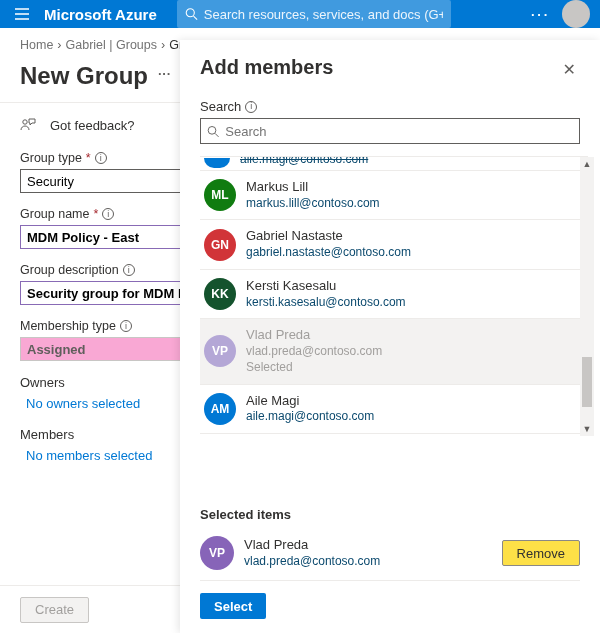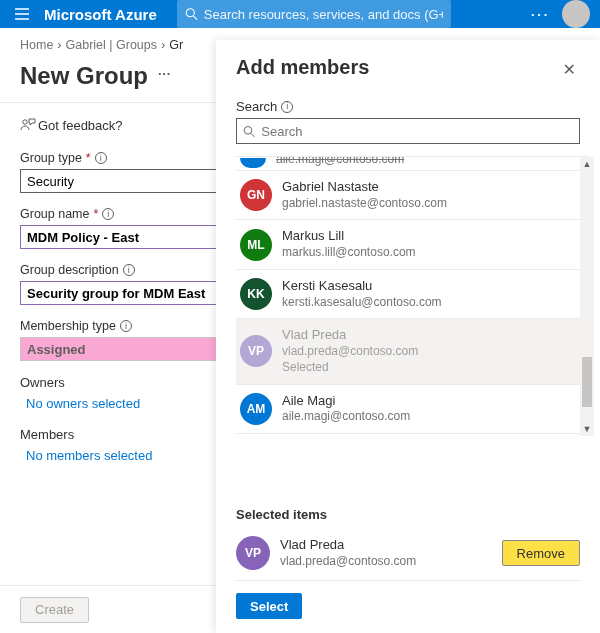--- a/index.html
+++ b/index.html
@@ -22,56 +22,56 @@
   .breadcrumb { font-size: 12.5px; color:#323130; margin-bottom:10px; display:flex; align-items:center; gap:4px;}
   .breadcrumb a { color:#737373; text-decoration:none;}
   .breadcrumb .sep { color:#605e5c; }
   .page-title-row { display:flex; align-items:center; gap:10px;}
   .page-title { font-size: 24px; font-weight: 600; }
   .more { color:#605e5c; font-weight:bold; padding-bottom:6px;}
   .divider { height:1px; background:#edebe9; margin:12px -20px 0 -20px;}
 
   
   .form { padding: 14px 0; width: 220px;}
-  .feedback { display:flex; align-items:center; gap:2px; font-size:13px; margin-bottom:18px;}
+  .feedback { display:flex; align-items:center; gap:14px; font-size:13px; margin-bottom:18px;}
   .field { margin-bottom: 14px; }
   .field label { font-size: 12.5px; display:flex; align-items:center; gap:4px;}
   .req { color:#a4262c; }
   .info-icon { width:12px; height:12px; border:1px solid #605e5c; border-radius:50%; display:inline-flex; align-items:center; justify-content:center; font-size:9px; color:#605e5c; line-height:1;}
   .field input { width: 100%; height: 24px; padding: 2px 6px; font-size: 13px; border:1px solid #605e5c; margin-top:4px; outline:none;}
   .field input.purple { border:1px solid #886ab5;font-weight:bold;}
   .field input.disabled { background:#f9a8d4; color:#605e5c; border:1px solid #c8c6c4;font-weight:bold;}
   .section-label { font-size: 13px; margin-top:4px; margin-bottom:6px;}
   .link { color:#0078d4; font-size:13px; cursor:pointer; padding-left:6px;}
 
   
   .bottombar { position:absolute; bottom:0; left:0; right:0; height:48px; border-top:1px solid #edebe9; display:flex; align-items:center; padding:0 20px; background:#fff;}
   .btn { height:26px; padding:0 14px; font-size:13px; border-radius:2px; cursor:pointer;}
   .btn-disabled { background:#f3f2f1; color:#a19f9d; border:1px solid #c8c6c4;}
   .btn-primary { background:#0078d4; color:#fff; border:none; font-weight:600;}
   .btn-default { background:#fde047; border:1px solid #8a8886; color:#323130;}
 
   
-  .panel { position:absolute; top:40px; bottom:0; right:0; width:384px; background:#fff; box-shadow:-2px 0 8px rgba(0,0,0,0.1); display:flex; flex-direction:column;}
+  .panel { position:absolute; top:40px; bottom:0; right:0; width:420px; background:#fff; box-shadow:-2px 0 8px rgba(0,0,0,0.1); display:flex; flex-direction:column;}
   .panel-header { padding: 16px 20px 0 20px; display:flex; justify-content:space-between; align-items:flex-start;}
   .panel-title { font-size: 20px; font-weight:600;}
   .close-x { font-size:16px; color:#605e5c; cursor:pointer; padding:4px;}
   .panel-search { padding: 16px 20px 6px 20px;}
   .panel-search .lbl { font-size:13px; display:flex; align-items:center; gap:4px; margin-bottom:4px;}
   .panel-search .sbox { border:1px solid #605e5c; height:26px; display:flex; align-items:center; padding:0 6px;}
   .panel-search .sbox input { border:none; outline:none; font-size:13px; width:100%;}
   .results { flex:0 0 auto; position:relative; border-top:1px solid #edebe9; margin:6px 12px 0 20px;}
   .result-row { display:flex; align-items:center; gap:10px; padding:8px 4px; border-bottom:1px solid #edebe9; cursor:pointer;}
   .result-row.cut { height:14px; overflow:hidden; align-items:flex-end; padding-top:0; padding-bottom:2px;}
   .result-row.selected { background:#f3f2f1; color:#a19f9d;}
   .result-row.selected .name,.result-row.selected .email,.result-row.selected .sel-label{color:#a19f9d;}
   .avatar { width:32px; height:32px; border-radius:50%; display:flex; align-items:center; justify-content:center; color:#fff; font-size:12px; font-weight:600; flex-shrink:0;}
   .txtcol { display:flex; flex-direction:column; line-height:1.3;}
   .name { font-size:13px; color:#323130;}
-  .email { font-size:12px; color:#737373;}
+  .email { font-size:12px; color:#0c4a6e;}
   .sel-label { font-size:12px;}
   .scroll-track { position:absolute; right:-6px; top:0; bottom:0; width:14px; background:#f3f2f1;}
   .scroll-thumb { position:absolute; right:2px; width:10px; background:#c8c6c4; top:200px; height:50px; border-radius:0;}
   .scroll-arrow { position:absolute; right:0; width:14px; height:14px; display:flex; align-items:center; justify-content:center; font-size:9px; color:#605e5c;}
 
   .spacer { flex:1;}
   .selected-section { padding: 0 20px 0 20px;}
   .selected-title { font-size:13px; font-weight:600; margin-bottom:8px;}
   .selected-row { display:flex; align-items:center; gap:10px; padding:6px 0 10px 0; border-bottom:1px solid #edebe9;}
   .selected-row .avatar { width:34px; height:34px;}
@@ -202,31 +202,31 @@
 
     <div class="result-row cut">
       <div class="avatar" style="background:#0078d4;width:26px;height:10px;border-radius:0 0 13px 13px;"></div>
       <div class="txtcol">
           <span class="email" style="text-decoration:line-through;">aile.magi@contoso.com</span>
         </div>
     </div>
 
     <div id="results-container">
         <div class="result-row">
+          <div class="avatar" style="background:#107c10">ML</div>
+          <div class="txtcol">
+            <span class="name">Markus Lill</span>
+            <span class="email">markus.lill@contoso.com</span>
+          </div>
+        </div>
+        <div class="result-row">
           <div class="avatar" style="background:#d13438">GN</div>
           <div class="txtcol">
             <span class="name">Gabriel Nastaste</span>
             <span class="email">gabriel.nastaste@contoso.com</span>
-          </div>
-        </div>
-        <div class="result-row">
-          <div class="avatar" style="background:#107c10">ML</div>
-          <div class="txtcol">
-            <span class="name">Markus Lill</span>
-            <span class="email">markus.lill@contoso.com</span>
           </div>
         </div>
         <div class="result-row">
           <div class="avatar" style="background:#14532d">KK</div>
           <div class="txtcol">
             <span class="name">Kersti Kasesalu</span>
             <span class="email">kersti.kasesalu@contoso.com</span>
           </div>
         </div>
         <div class="result-row selected">

